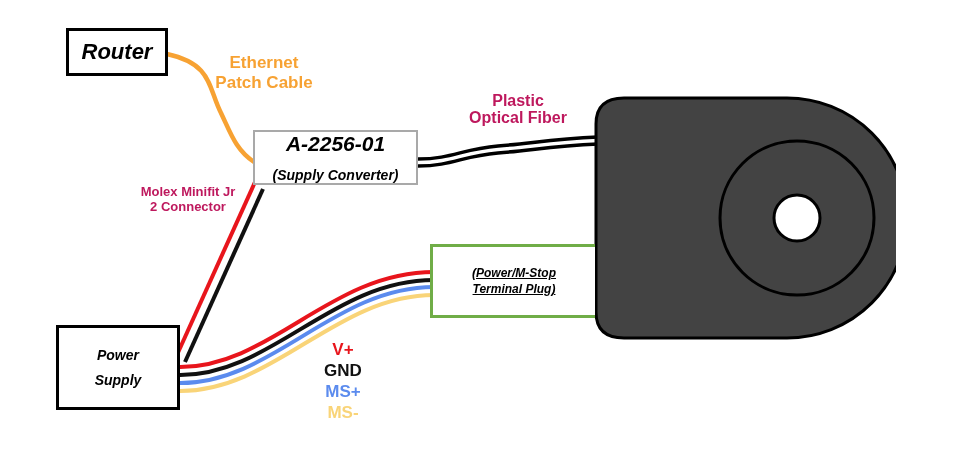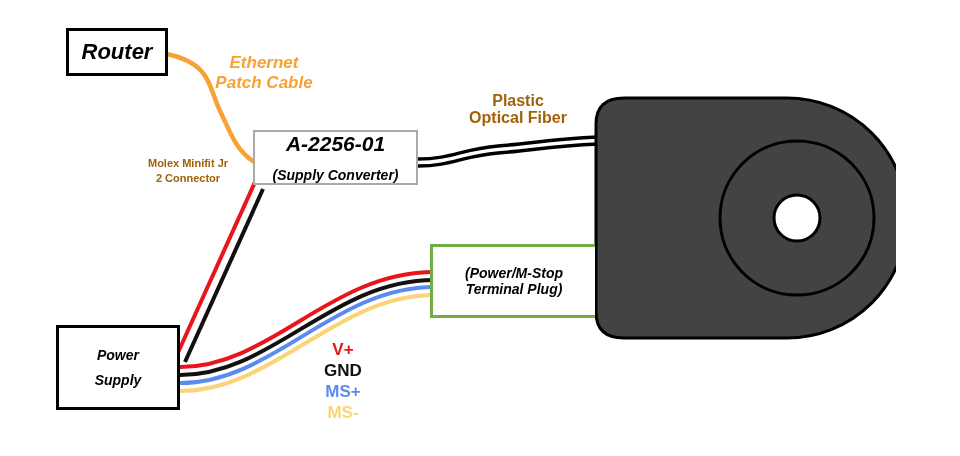--- a/index.html
+++ b/index.html
@@ -54,40 +54,39 @@
   }
   .media-box .box-title { font-size: 21px; line-height: 24px; }
   .media-box .box-subtitle { font-size: 14px; line-height: 16px; }
   .pp-box {
     left: 430px; top: 244px;
     width: 165px; height: 74px;
     border: 3px solid #70ad47;
     border-right: none;
   }
   .pp-box .box-title { font-size: 20px; line-height: 23px; }
-  .pp-box .box-subtitle { font-size: 14px; line-height: 16px; }
+  .pp-box .box-subtitle { font-size: 12px; line-height: 16px; text-decoration: underline; }
   .cable-label {
     position: absolute;
     text-align: center;
     font-weight: bold;
-    color: #a16207;
+    color: #be185d;
   }
   .ethernet-label {
     left: 203px; top: 53px; width: 122px;
     font-size: 17px; line-height: 20px;
     color: #f7a233;
-    font-style: italic;
   }
   .optical-label {
     left: 453px; top: 92px; width: 130px;
     font-size: 16px; line-height: 17px;
   }
   .molex-label {
-    left: 136px; top: 156px; width: 104px;
-    font-size: 11px; line-height: 15px;
+    left: 136px; top: 184px; width: 104px;
+    font-size: 13px; line-height: 15px;
   }
   .wire-labels {
     position: absolute;
     left: 311px; top: 339px; width: 64px;
     text-align: center;
     font-weight: bold;
     font-size: 17px;
     line-height: 21px;
   }
 </style>

